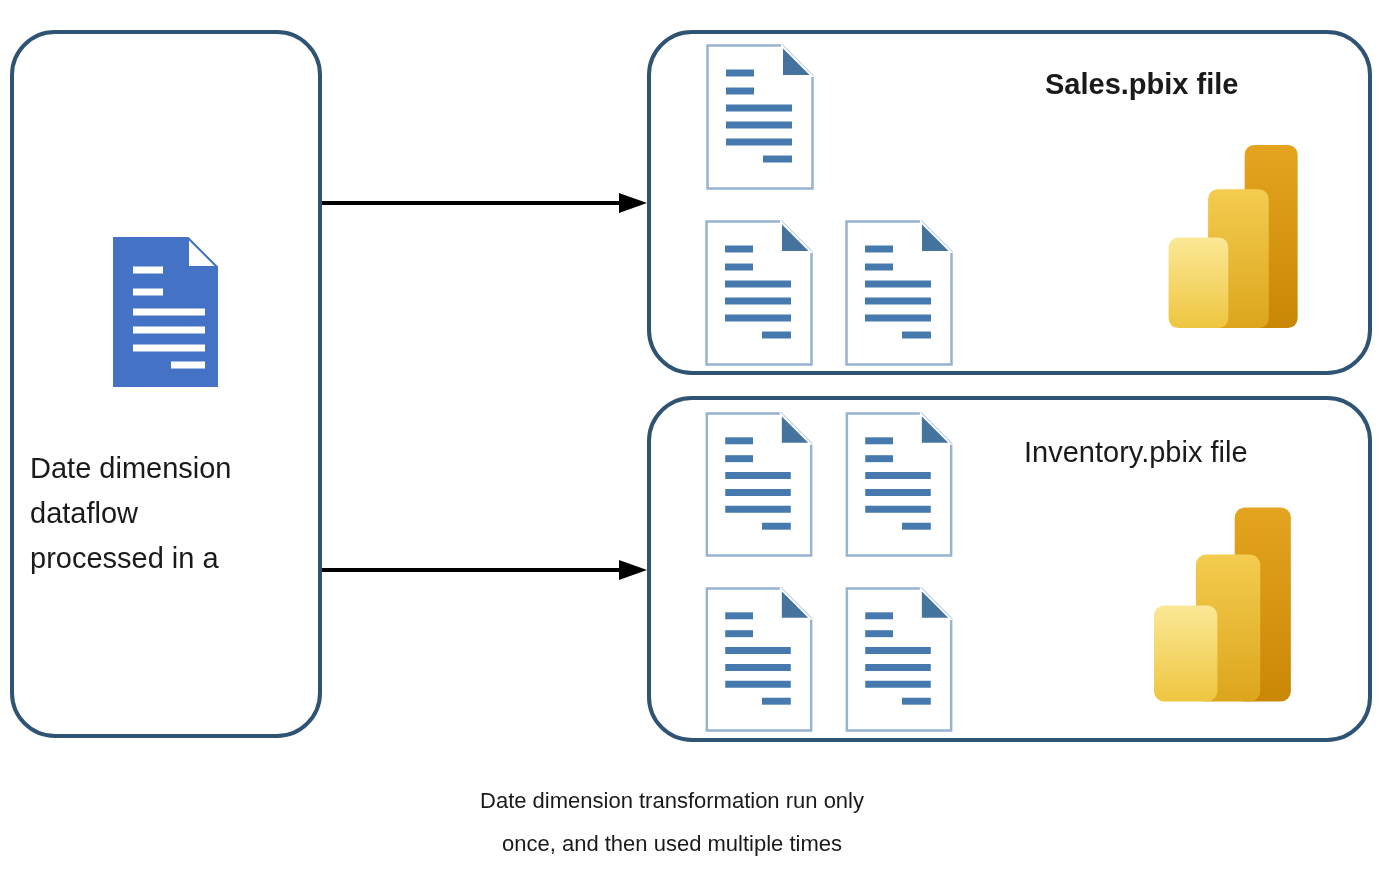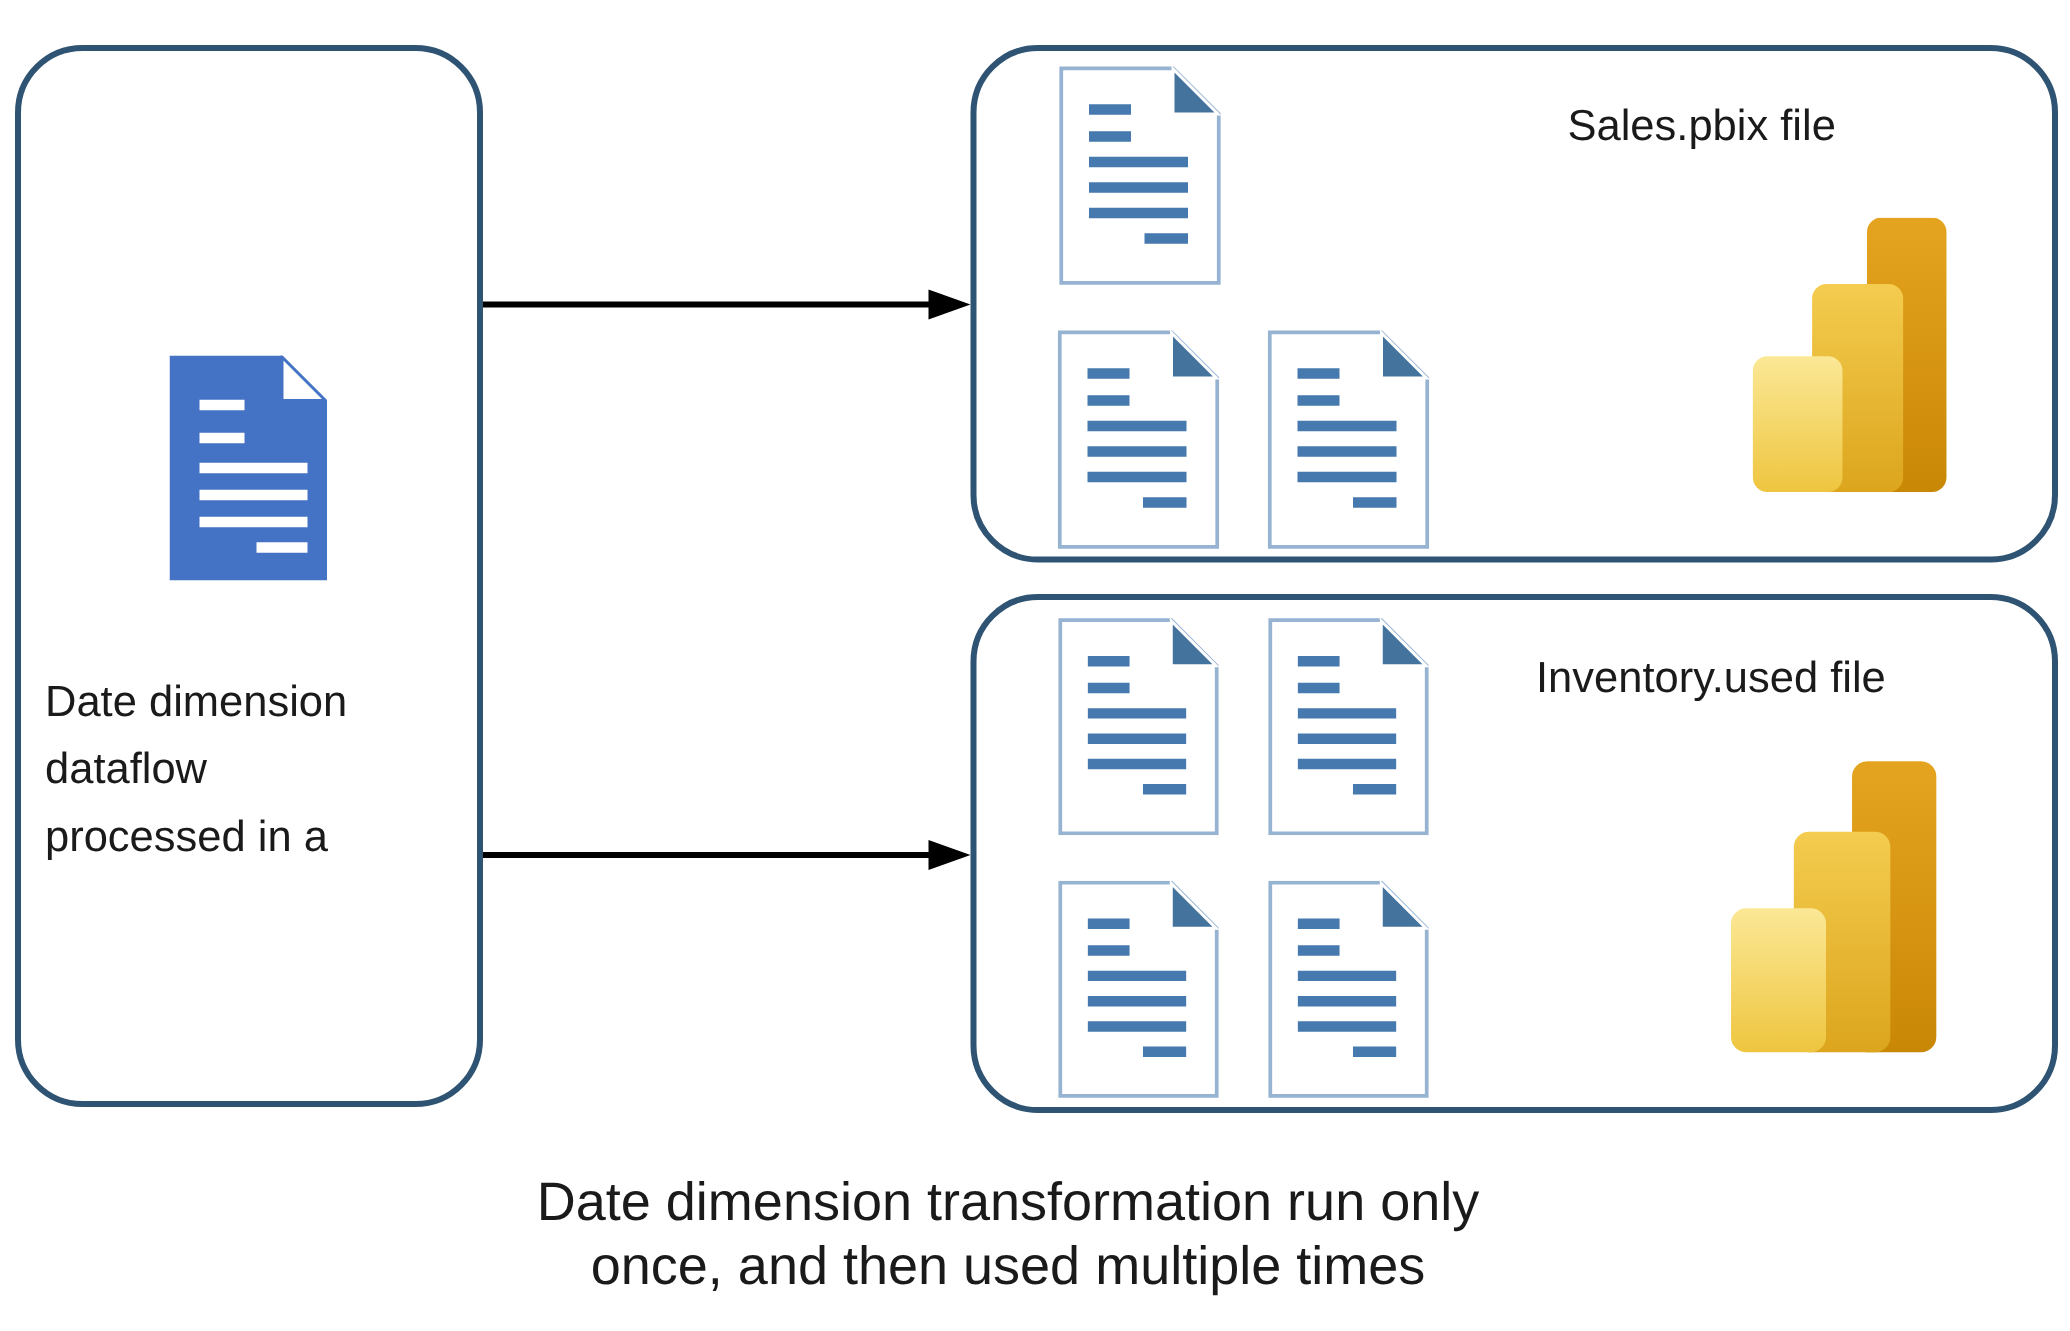--- a/index.html
+++ b/index.html
@@ -31,28 +31,28 @@
     font-size: 29px;
     line-height: 45px;
     color: #1a1a1a;
   }
   .panel-title {
     position: absolute;
     white-space: nowrap;
     font-size: 29px;
     color: #1a1a1a;
   }
-  .title-sales     { left: 1045px; top: 68px; }
+  .title-sales     { left: 1045px; top: 68px; font-weight: bold; }
   .title-inventory { left: 1024px; top: 436px; }
 
   .caption {
     position: absolute;
     left: 92px; top: 779px; width: 1160px;
     text-align: center;
-    font-size: 36px;
+    font-size: 22px;
     line-height: 43px;
     color: #1a1a1a;
   }
 
   svg { display: block; }
 </style>
 </head>
 <body>
 
 <div class="canvas">
@@ -141,21 +141,21 @@
   <svg class="abs" style="left:845px; top:220px;" width="108" height="146">
       <use href="#doc-white"></use>
     </svg>
 
   <svg class="abs" style="left:1167px; top:145px;" width="138" height="183">
       <use href="#pbi"></use>
     </svg>
 
   <div class="panel panel-inventory"></div>
 
-  <div class="panel-title title-inventory">Inventory.used file</div>
+  <div class="panel-title title-inventory">Inventory.pbix file</div>
 
   <svg class="abs" style="left:705px; top:412px;" width="108" height="145">
       <use href="#doc-white"></use>
     </svg>
   <svg class="abs" style="left:845px; top:412px;" width="108" height="145">
       <use href="#doc-white"></use>
     </svg>
   <svg class="abs" style="left:705px; top:587px;" width="108" height="145">
       <use href="#doc-white"></use>
     </svg>

